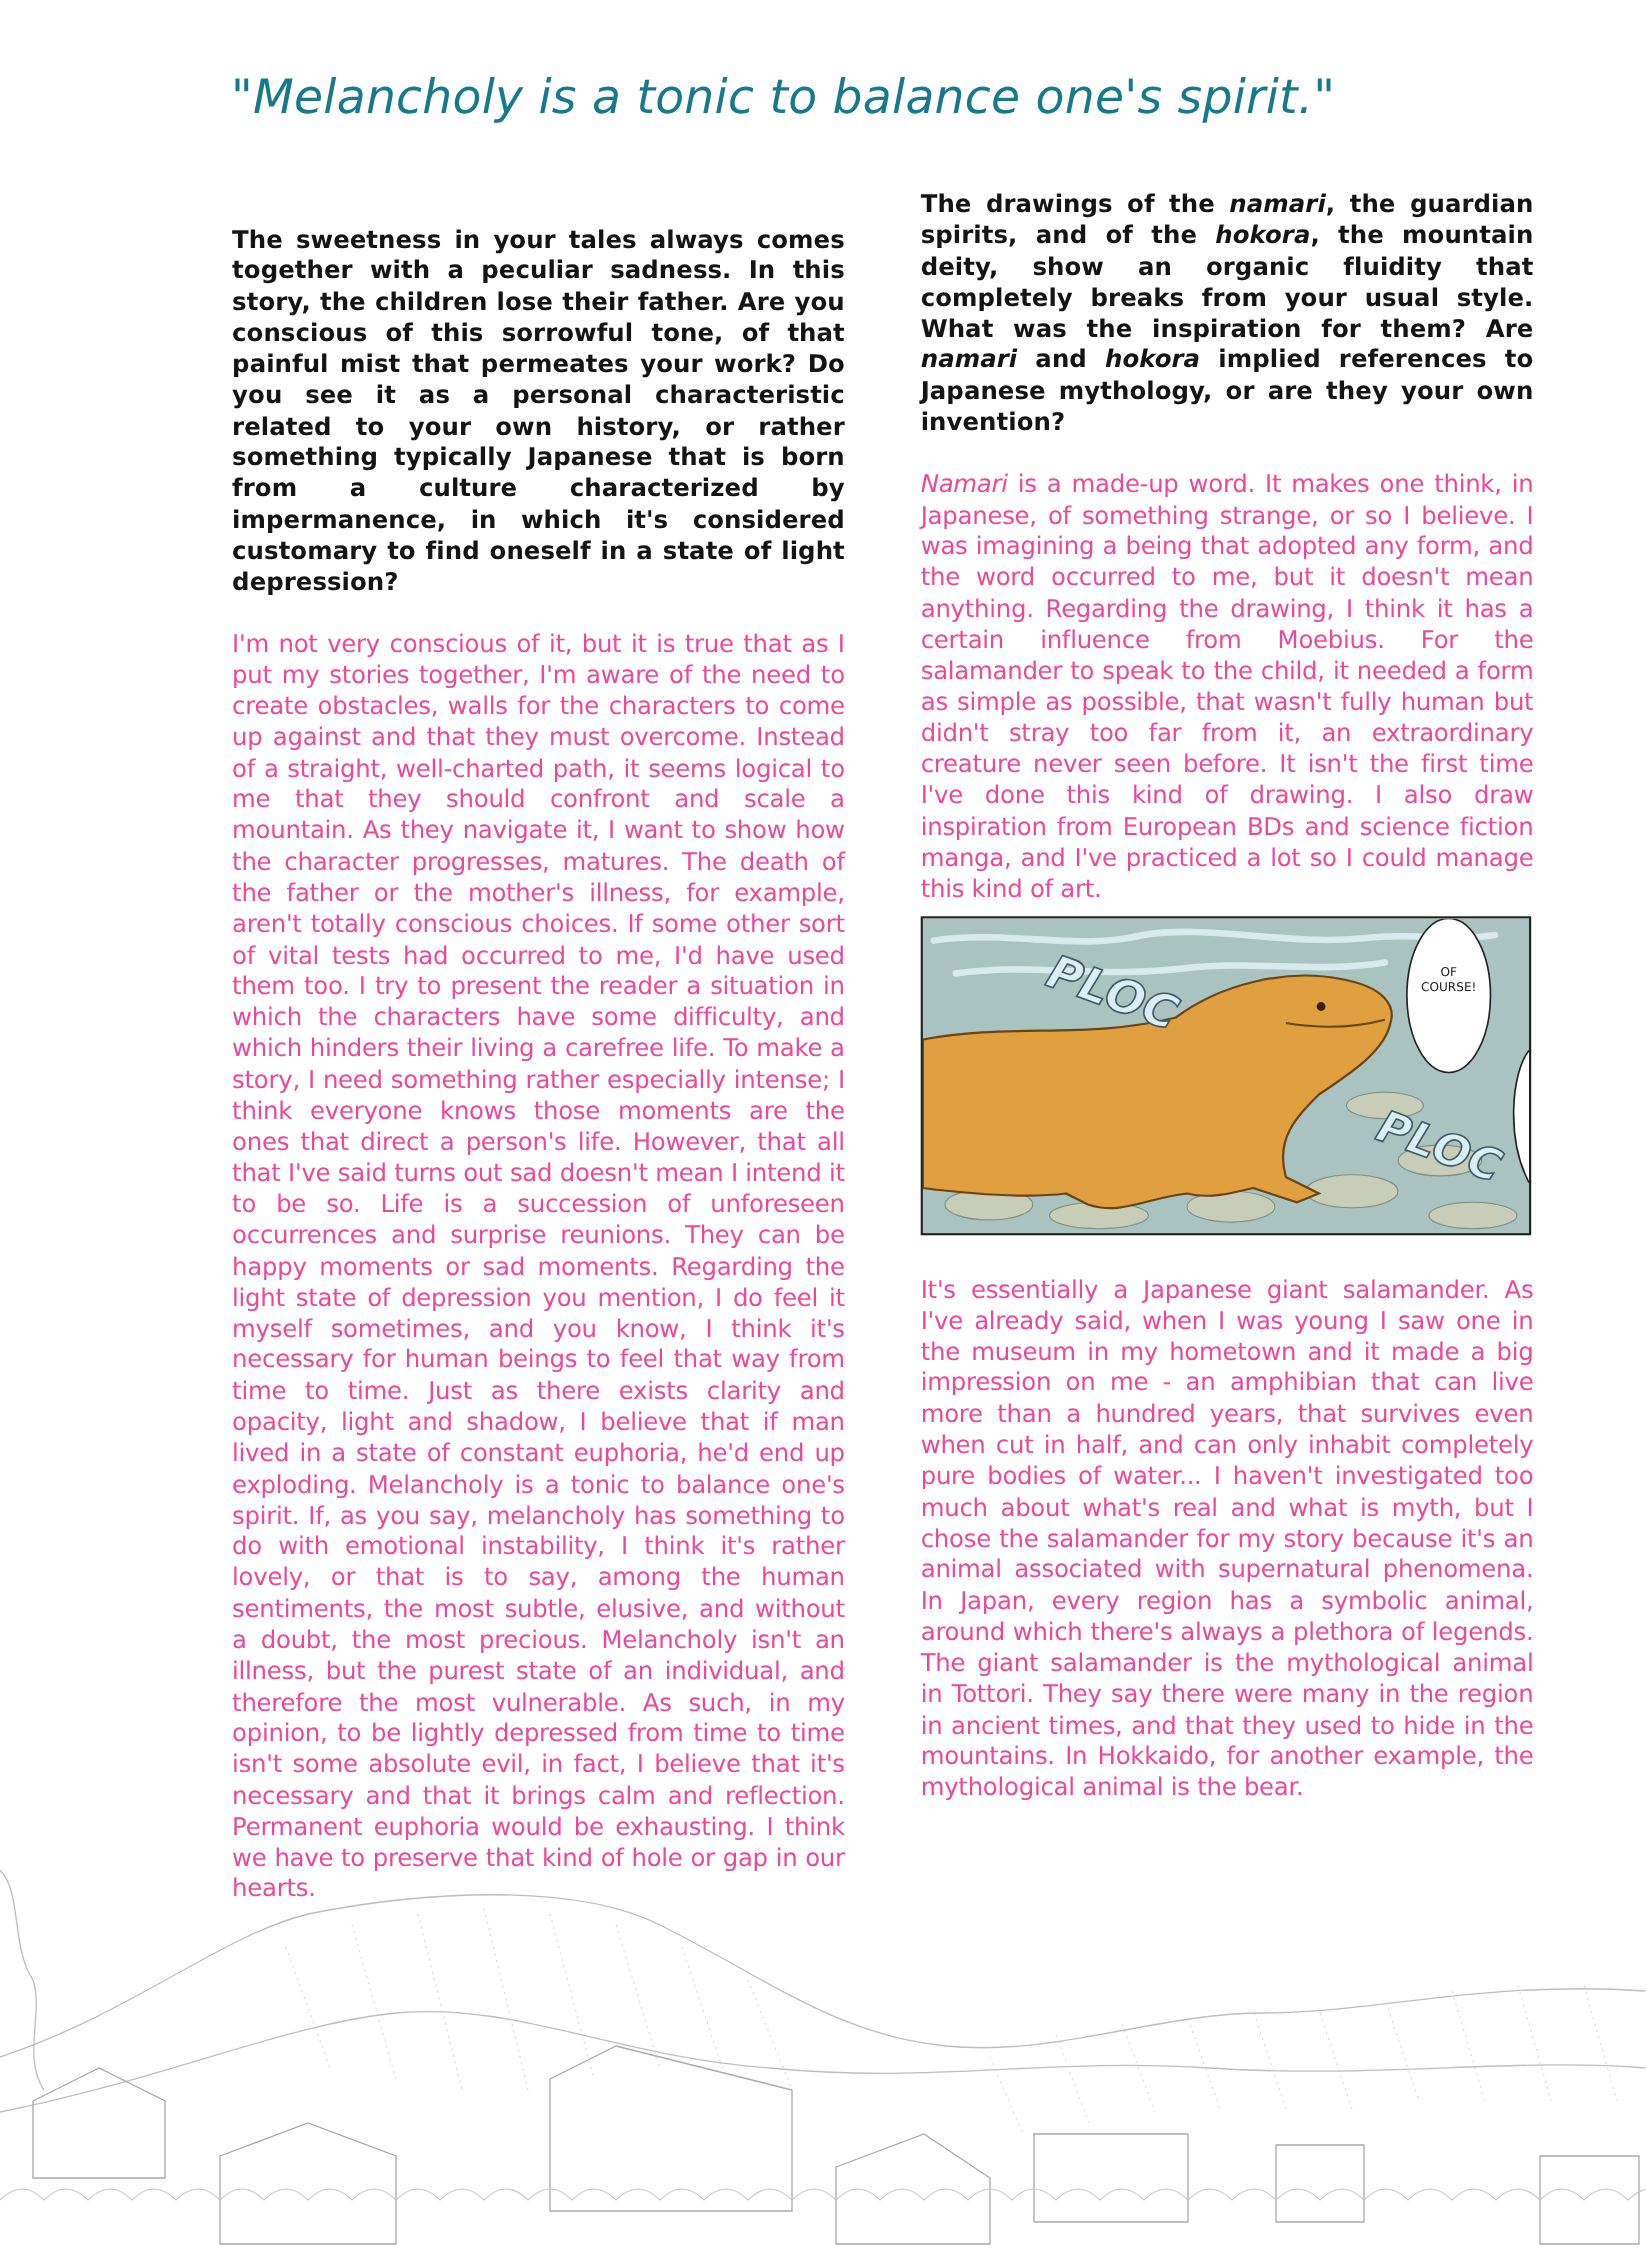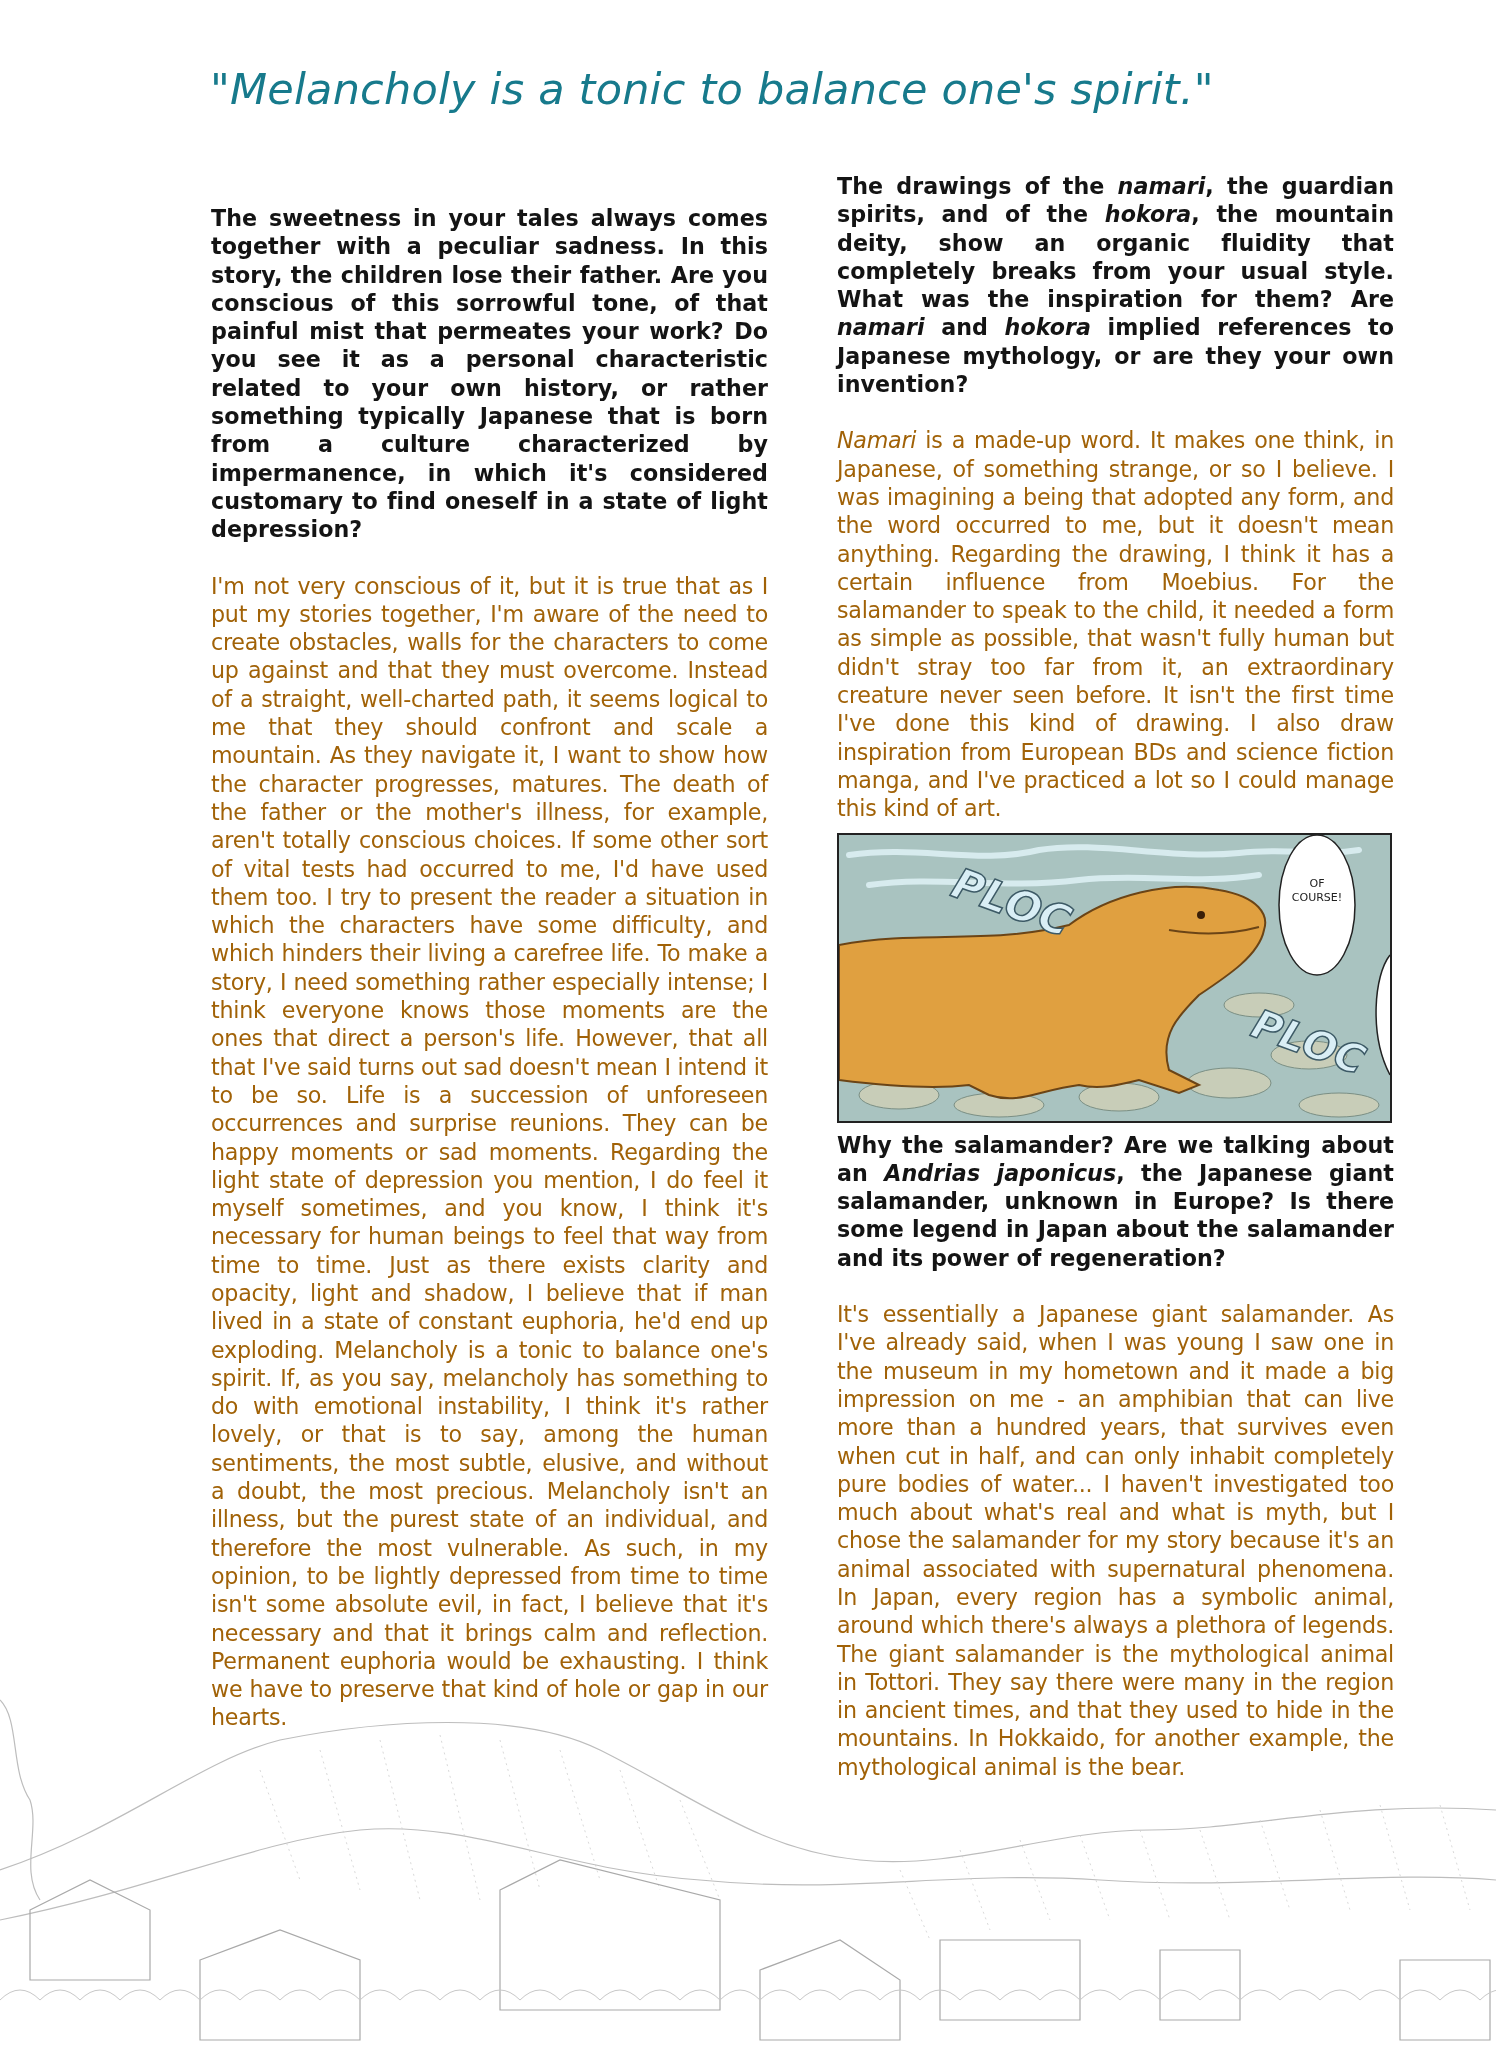--- a/index.html
+++ b/index.html
@@ -13,21 +13,21 @@
     font-family:"DejaVu Sans", sans-serif; white-space:nowrap;
   }
   .col { position:absolute; width:557px; }
   .col-left { left:211px; top:172px;margin-top:32px; }
   .col-right { left:837px; top:172px; }
   .q, .a {
     text-align:justify; text-align-last:left; margin:0;
     font-size:22.2px; line-height:28.3px; letter-spacing:-0.25px;
   }
   .q { font-weight:bold; letter-spacing:0.05px; }
-  .a { color:#a16207; }
+  .a { color:#ec4899; }
   .gap { height:28px; }
   .panel {
     position:relative; width:555px; height:290px; margin:10px 0 8px 0;
     border:2px solid #222; box-sizing:border-box; overflow:hidden;
   }
   .panel svg { display:block; }
   .bg-art { position:absolute; left:0; top:1680px; width:1496px; height:368px; }
   .i { font-style:italic; }
 </style>
 </head>
@@ -95,16 +95,15 @@
       </g>
       <ellipse cx="478" cy="70" rx="38" ry="70" fill="#ffffff" stroke="#222" stroke-width="1.5"></ellipse>
       <path d="M551,120 C535,140 530,200 551,240" fill="#ffffff" stroke="#222" stroke-width="1.5"></path>
       <g font-family="'DejaVu Sans', sans-serif" font-size="11" fill="#222" text-anchor="middle">
         <text x="478" y="52">OF</text>
         <text x="478" y="66">COURSE!</text>
       </g>
     </svg>
   </div>
 
-  <p class="q"><span>Why the salamander? Are we talking about an </span><span class="i">Andrias japonicus</span><span>, the Japanese giant salamander, unknown in Europe? Is there some legend in Japan about the salamander and its power of regeneration?</span></p>
   <div class="gap"></div>
   <p class="a">It's essentially a Japanese giant salamander. As I've already said, when I was young I saw one in the museum in my hometown and it made a big impression on me - an amphibian that can live more than a hundred years, that survives even when cut in half, and can only inhabit completely pure bodies of water... I haven't investigated too much about what's real and what is myth, but I chose the salamander for my story because it's an animal associated with supernatural phenomena. In Japan, every region has a symbolic animal, around which there's always a plethora of legends. The giant salamander is the mythological animal in Tottori. They say there were many in the region in ancient times, and that they used to hide in the mountains. In Hokkaido, for another example, the mythological animal is the bear.</p>
 </div>
 
 </body></html>

